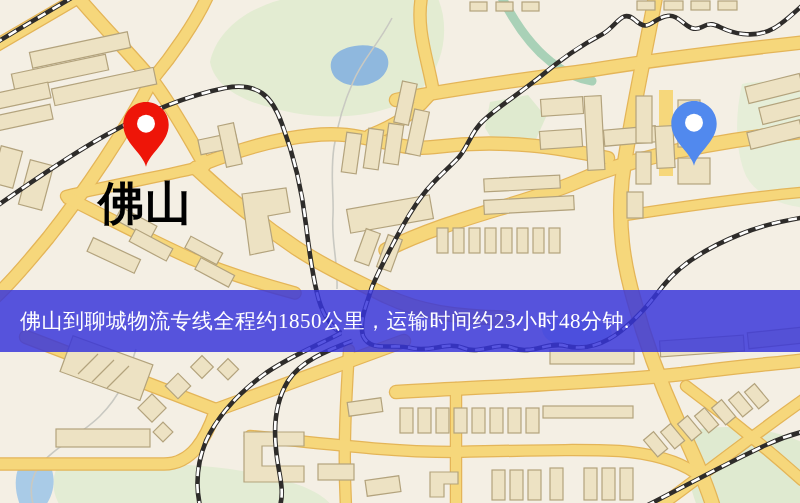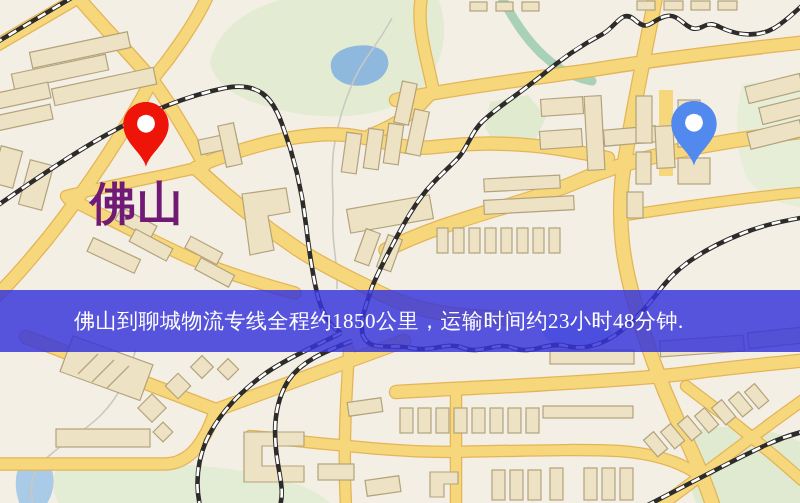--- a/index.html
+++ b/index.html
@@ -18,21 +18,21 @@
   
   .stm{fill:none;stroke:#c9c9c2;stroke-width:1.6;}
   
   .pin{position:absolute;width:48px;height:67px;}
   .pin svg{display:block;width:100%;height:100%;}
   .maplabel{position:absolute;font-family:"Liberation Serif","DejaVu Serif",serif;
             font-weight:700;font-size:46px;line-height:1;white-space:nowrap;}
   .label-origin{left:90px;top:181px;letter-spacing:1px;}
   .label-dest{left:643px;top:175px;letter-spacing:9px;}
   .banner{position:absolute;left:0;top:290px;width:800px;height:62px;
-          display:flex;align-items:center;box-sizing:border-box;padding-left:74px;
+          display:flex;align-items:center;box-sizing:border-box;padding-left:20px;
           font-family:"Liberation Serif","DejaVu Serif",serif;font-size:21px;
           letter-spacing:0.5px;white-space:nowrap;}
 </style>
 </head>
 <body>
 
 <div class="stage">
 
   <svg class="mapsvg" width="800" height="503" viewBox="0 0 800 503">
     <defs>
@@ -260,19 +260,19 @@
     </svg>
   </div>
 
   <div class="pin" style="left: 670px; top: 100px; color: rgb(81, 137, 238);">
     <svg viewBox="0 0 44 62">
       <path d="M22,1 C10.2,1 1,10.4 1,22 C1,30 5.2,36.8 11.2,44 C16.4,50.2 20.4,55 22,60.8 C23.6,55 27.6,50.2 32.8,44 C38.8,36.8 43,30 43,22 C43,10.4 33.8,1 22,1 Z" fill="currentColor"></path>
       <circle cx="22" cy="21" r="8.3" fill="#ffffff"></circle>
     </svg>
   </div>
 
-  <div class="maplabel label-origin" style="color: #701a75;">佛山</div>
+  <div class="maplabel label-origin" style="color: #000000; margin-left: 8px;">佛山</div>
 
   <div class="banner" style="background: rgba(55, 52, 218, 0.84); color: rgb(255, 255, 255);">
     <span>佛山到聊城物流专线全程约1850公里，运输时间约23小时48分钟.</span>
   </div>
 
 </div>
 
 </body></html>

